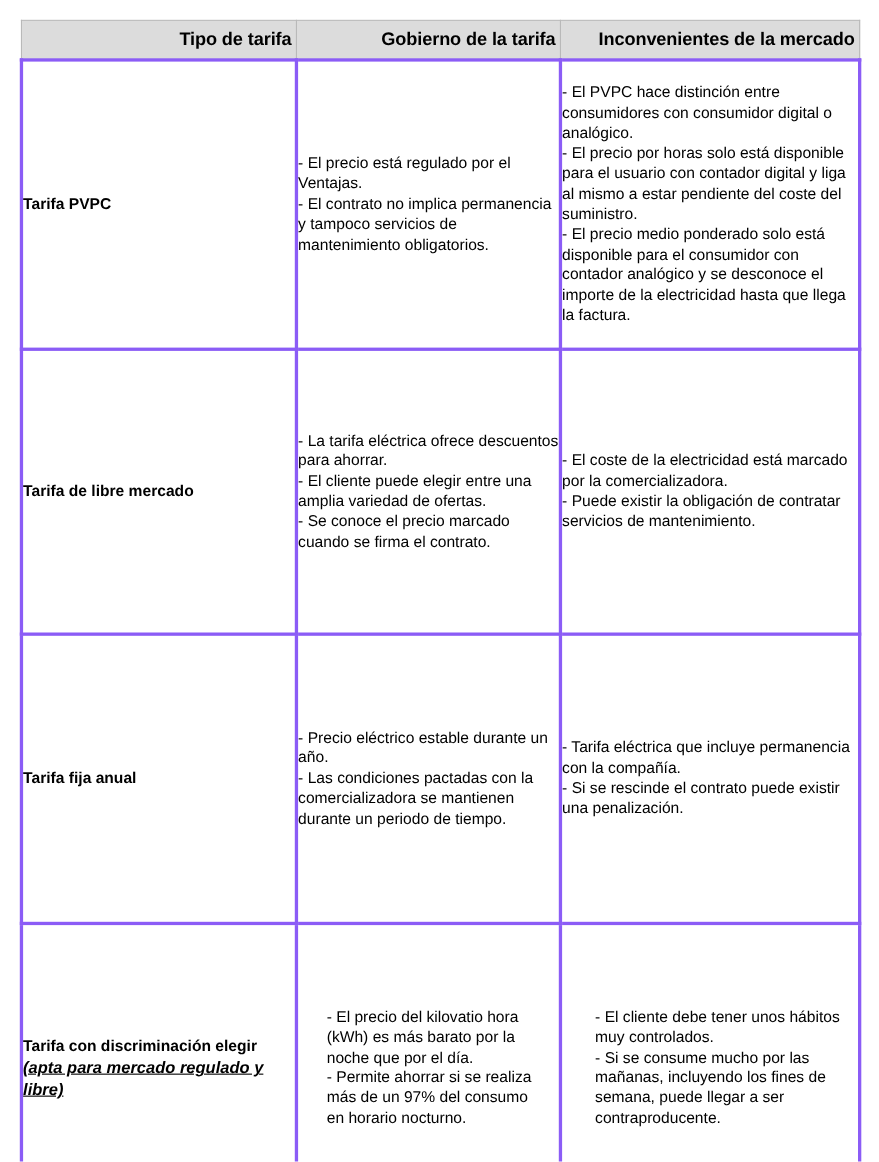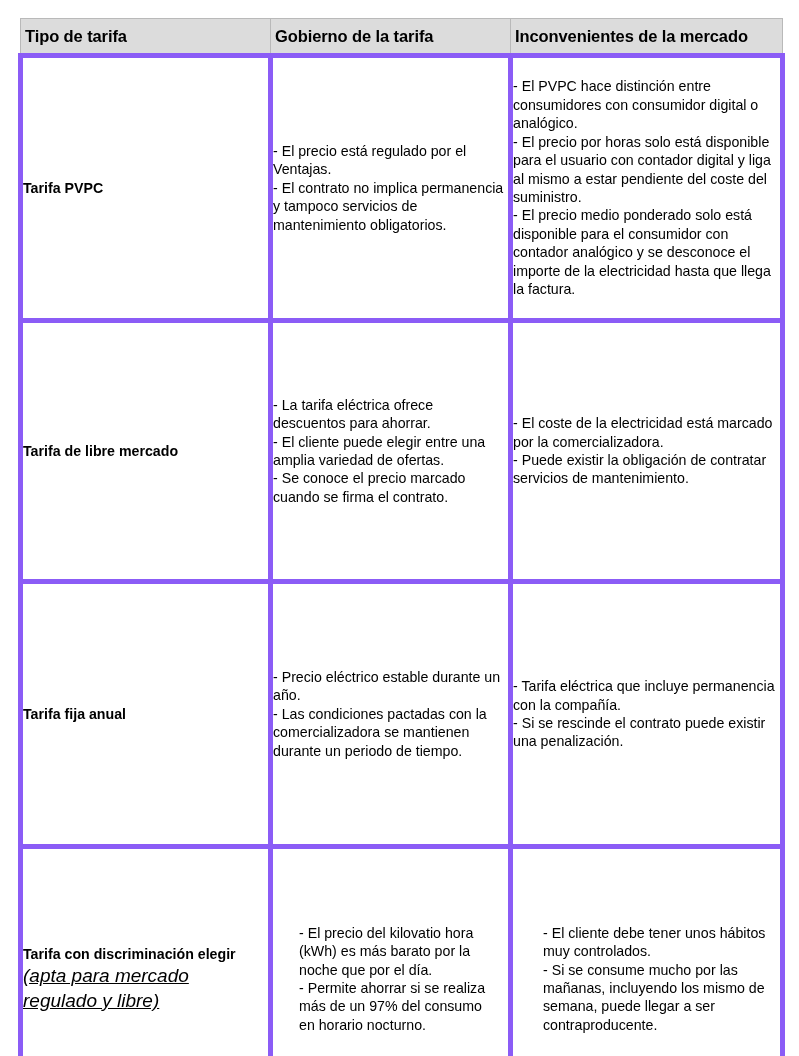--- a/index.html
+++ b/index.html
@@ -36,31 +36,31 @@
   .tariff-table col.col-pros      { width: 240px; }
   .tariff-table col.col-cons      { width: 272px; }
 
   
   .tariff-table thead th {
     background: #dcdcdc;
     border: 1px solid #b9b9b9;
     border-bottom: 2px solid #000000;
     height: 34px;
     padding: 0 4px;
-    text-align: left;
+    text-align: right;
     vertical-align: middle;
     font-size: 16.5px;
     font-weight: bold;
     letter-spacing: -0.1px;
     white-space: nowrap;
   }
 
   
   .tariff-table tbody td {
-    border: 5px solid #8b5cf6;
+    border: 3px solid #8b5cf6;
     vertical-align: middle;
     padding: 6px 0;
     font-size: 14.2px;
     line-height: 1.30;
   }
 
   td.cell-type {
     text-align: left;
     font-weight: bold;
     font-size: 13.6px;
@@ -81,24 +81,24 @@
   tr.row-disc td.cell-text { padding-left: 26px; padding-right: 12px; }
   tr.row-disc td.cell-cons { padding-left: 30px; }
 
   
   .type-title {
     display: block;
     font-weight: bold;
   }
   .type-sub {
     display: block;
-    font-weight: normal;
+    font-weight: bold;
     font-style: italic;
     text-decoration: underline;
-    font-size: 19px;
+    font-size: 15px;
     margin-top: 1px;
   }
 
   .line {
     display: block;
     white-space: pre-wrap;
   }
 </style>
 </head>
 <body>
@@ -170,20 +170,20 @@
         <td class="cell-type">
           <span class="type-title">Tarifa con discriminación elegir</span>
           <span class="type-sub">(apta para mercado regulado y libre)</span>
         </td>
         <td class="cell-text cell-pros">
           <span class="line">- El precio del kilovatio hora (kWh) es más barato por la noche que por el día.
 - Permite ahorrar si se realiza más de un 97% del consumo en horario nocturno.</span>
         </td>
         <td class="cell-text cell-cons">
           <span class="line">- El cliente debe tener unos hábitos muy controlados.
-- Si se consume mucho por las mañanas, incluyendo los mismo de semana, puede llegar a ser contraproducente.</span>
+- Si se consume mucho por las mañanas, incluyendo los fines de semana, puede llegar a ser contraproducente.</span>
         </td>
       </tr>
 
     </tbody>
   </table>
 
 </div>
 
 </body></html>

